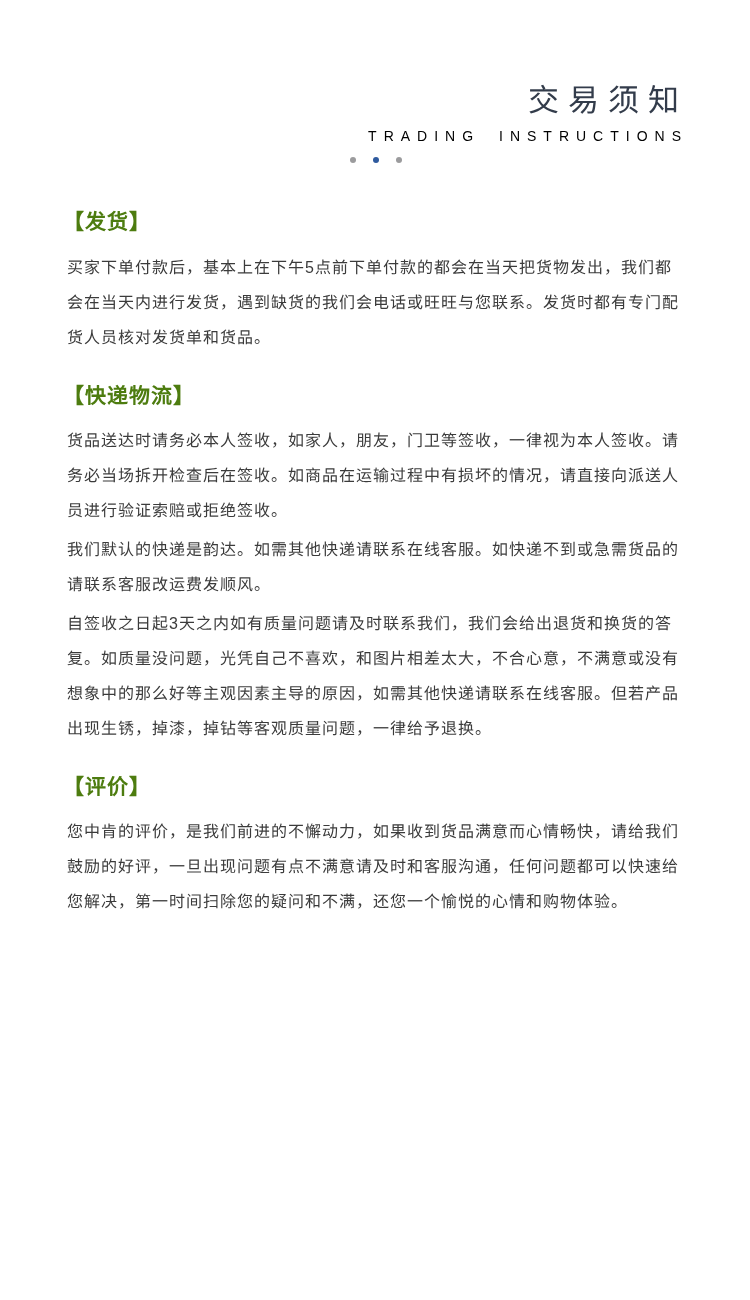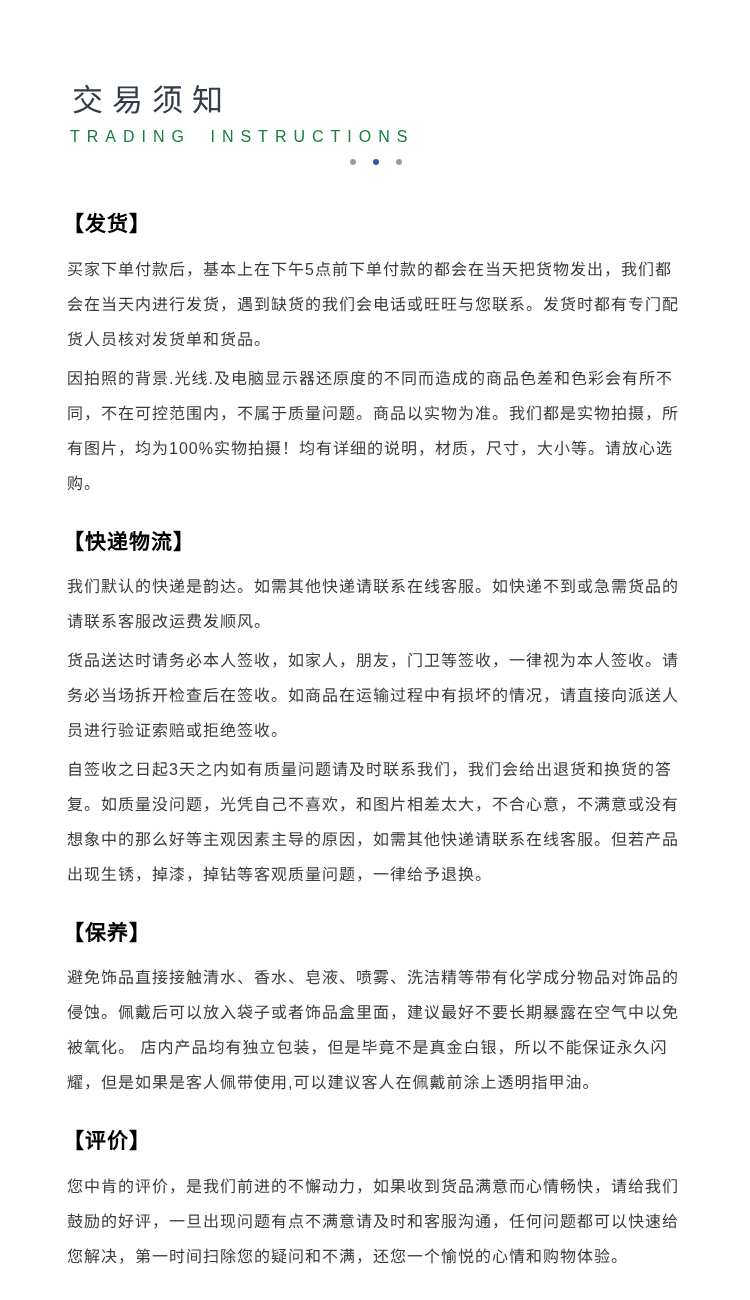--- a/index.html
+++ b/index.html
@@ -12,39 +12,39 @@
     width: 750px;
     min-height: 1300px;
     margin: 0 auto;
     background: #ffffff;
     font-family: "Liberation Sans", "DejaVu Sans", sans-serif;
     box-sizing: border-box;
     padding: 82px 62px 40px 63px;
   }
   
   .header {
-    text-align: left;
+    text-align: right;
     margin-bottom: 44px;
   }
   .title {
     margin: 0;
     font-size: 31px;
     font-weight: 500;
     letter-spacing: 9px;
     text-indent: 9px; 
     color: #333c4b;
     line-height: 1.2;
   }
   .subtitle {
     margin-top: 9px;
-    font-size: 16px;
+    font-size: 14px;
     font-weight: 400;
     letter-spacing: 7px;
     text-indent: 7px;
-    color: #15803d;
+    color: #000000;
     word-spacing: 8px;
   }
   .dots {
     margin-top: 13px;
     display: flex;
     justify-content: center;
     align-items: center;
     gap: 17px;
   }
   .dot {
@@ -54,21 +54,21 @@
     display: inline-block;
   }
   .dot-gray { background: #9b9b9d; }
   .dot-blue { background: #2e5a9e; }
   
   .section { margin: 0; }
   .section h2 {
     margin: 26px 0 13px 0;
     font-size: 21px;
     font-weight: 700;
-    color: #000000;
+    color: #4d7c0f;
     letter-spacing: 1px;
     line-height: 1.4;
   }
   .section p {
     margin: 4px;
     font-size: 16px;
     line-height: 35px;
     letter-spacing: 1px;
     color: #3b3b3b;
     text-align: left;
@@ -90,37 +90,32 @@
   </header>
 
   <main>
 
     <section class="section">
       <h2>【发货】</h2>
       <p>买家下单付款后，基本上在下午5点前下单付款的都会在当天把货物发出，我们都会在当天内进行发货，遇到缺货的我们会电话或旺旺与您联系。发货时都有专门配货人员核对发货单和货品。</p>
     </section>
 
     <section class="section">
-      <p>因拍照的背景.光线.及电脑显示器还原度的不同而造成的商品色差和色彩会有所不同，不在可控范围内，不属于质量问题。商品以实物为准。我们都是实物拍摄，所有图片，均为100%实物拍摄！均有详细的说明，材质，尺寸，大小等。请放心选购。</p>
     </section>
 
     <section class="section">
       <h2>【快递物流】</h2>
+      <p>货品送达时请务必本人签收，如家人，朋友，门卫等签收，一律视为本人签收。请务必当场拆开检查后在签收。如商品在运输过程中有损坏的情况，请直接向派送人员进行验证索赔或拒绝签收。</p>
       <p>我们默认的快递是韵达。如需其他快递请联系在线客服。如快递不到或急需货品的请联系客服改运费发顺风。</p>
-      <p>货品送达时请务必本人签收，如家人，朋友，门卫等签收，一律视为本人签收。请务必当场拆开检查后在签收。如商品在运输过程中有损坏的情况，请直接向派送人员进行验证索赔或拒绝签收。</p>
     </section>
 
     <section class="section">
       <p>自签收之日起3天之内如有质量问题请及时联系我们，我们会给出退货和换货的答复。如质量没问题，光凭自己不喜欢，和图片相差太大，不合心意，不满意或没有想象中的那么好等主观因素主导的原因，如需其他快递请联系在线客服。但若产品出现生锈，掉漆，掉钻等客观质量问题，一律给予退换。</p>
     </section>
 
-    <section class="section">
-      <h2>【保养】</h2>
-      <p>避免饰品直接接触清水、香水、皂液、喷雾、洗洁精等带有化学成分物品对饰品的侵蚀。佩戴后可以放入袋子或者饰品盒里面，建议最好不要长期暴露在空气中以免被氧化。 店内产品均有独立包装，但是毕竟不是真金白银，所以不能保证永久闪耀，但是如果是客人佩带使用,可以建议客人在佩戴前涂上透明指甲油。</p>
-    </section>
 
     <section class="section">
       <h2>【评价】</h2>
       <p>您中肯的评价，是我们前进的不懈动力，如果收到货品满意而心情畅快，请给我们鼓励的好评，一旦出现问题有点不满意请及时和客服沟通，任何问题都可以快速给您解决，第一时间扫除您的疑问和不满，还您一个愉悦的心情和购物体验。</p>
     </section>
 
   </main>
 </div>
 
 </body></html>

